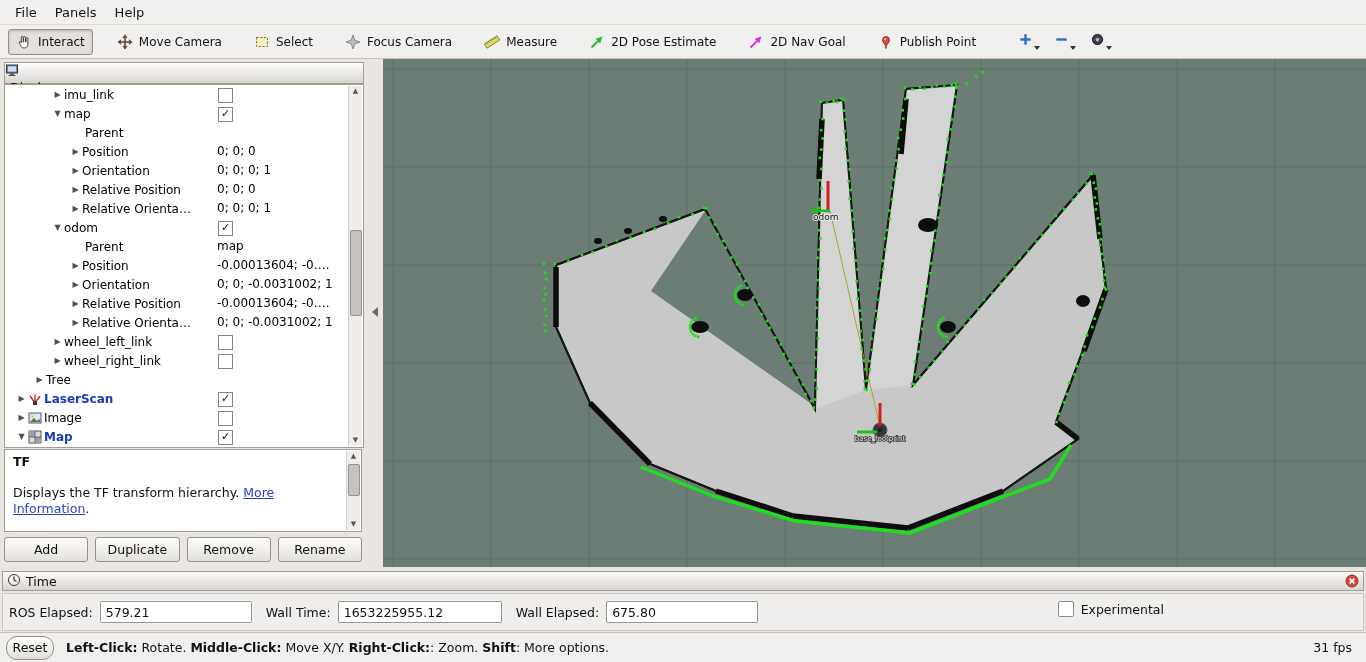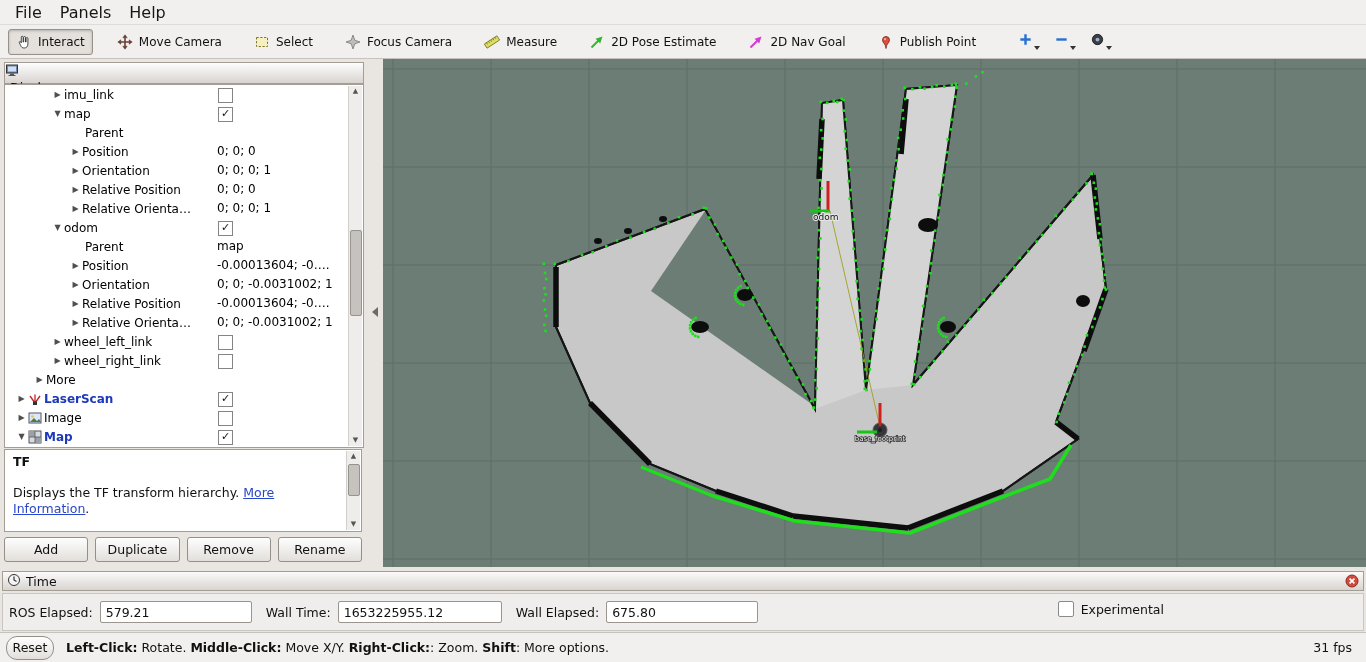--- a/index.html
+++ b/index.html
@@ -4,21 +4,21 @@
 <style>
   html,body{margin:0;padding:0;}
   body{
     width:1366px;height:662px;overflow:hidden;position:relative;
     background:#e9e6e2;font-family:"DejaVu Sans","Liberation Sans",sans-serif;
     -webkit-font-smoothing:antialiased;color:#111;
   }
   
   .menubar{position:absolute;top:0;left:0;right:0;height:24px;background:#f2f0ee;
     border-bottom:1px solid #dedad6;display:flex;align-items:center;padding-left:6px;}
-  .menu-item{font-size:16px;padding:3px 9px;color:#161616;cursor:default;}
+  .menu-item{font-size:13px;padding:3px 9px;color:#161616;cursor:default;}
   
   .toolbar{position:absolute;top:25px;left:0;right:0;height:33px;background:#f2f0ee;
     border-bottom:1px solid #c6c2bd;display:flex;align-items:center;padding:0 8px;gap:16px;}
   .tool-btn{display:flex;align-items:center;gap:6px;font-size:12px;padding:4px 7px;
     border:1px solid transparent;border-radius:3px;white-space:nowrap;}
   .tool-btn.active{background:#e4e0dc;border:1px solid #97918a;box-shadow:inset 0 1px 3px rgba(0,0,0,.22);}
   .tool-btn svg{display:block;}
   .zoom-group{display:flex;align-items:flex-end;gap:10px;margin-left:16px;}
   .mini-tool{display:flex;align-items:flex-end;gap:1px;padding:2px;}
   .caret{width:0;height:0;border-left:3px solid transparent;border-right:3px solid transparent;
@@ -281,21 +281,21 @@
           <span class="lbl">wheel_left_link</span>
           <span class="cb"></span>
         </div>
         <div class="trow" style="padding-left: 46px;">
           <span class="arr">▶</span>
           <span class="lbl">wheel_right_link</span>
           <span class="cb"></span>
         </div>
         <div class="trow" style="padding-left: 28px;">
           <span class="arr">▶</span>
-          <span class="lbl">More</span>
+          <span class="lbl">Tree</span>
         </div>
         <div class="trow" style="padding-left: 10px;">
           <span class="arr">▶</span>
           <span class="tree-icon">
             <svg width="14" height="14" viewBox="0 0 14 14">
               <g stroke="#c22222" stroke-width="1.3" fill="none">
                 <path d="M7 11 L2 4"></path>
                 <path d="M7 11 L7 2.5"></path>
                 <path d="M7 11 L12 4"></path>
               </g>

